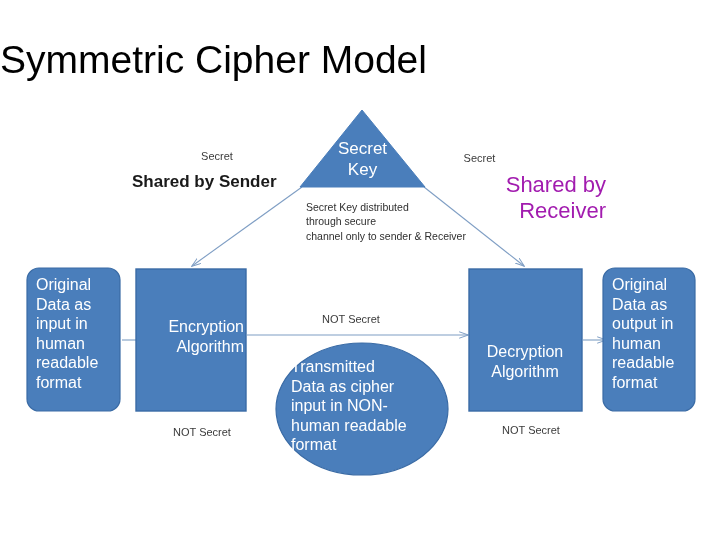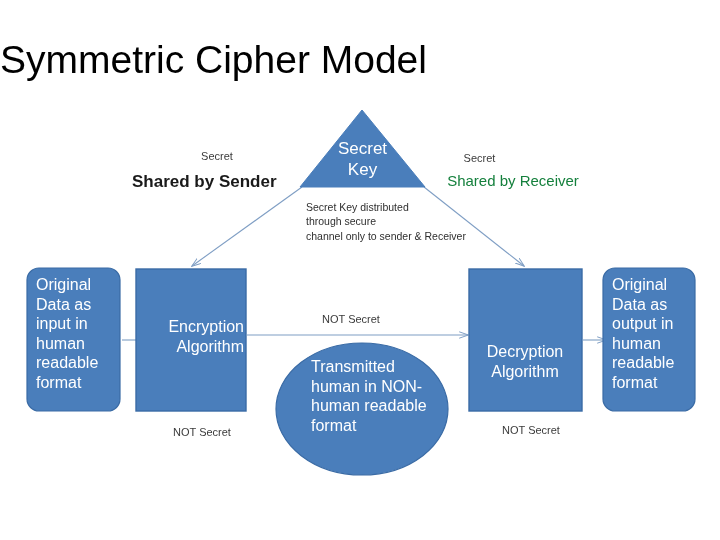--- a/index.html
+++ b/index.html
@@ -68,21 +68,20 @@
     width: 104px;
     text-align: right;
     font-size: 16px;
   }
   
   #cipher-ellipse-text {
     left: 291px;
     top: 357px;
     width: 124px;
     font-size: 16px;
-    margin-left: 20px;
   }
   
   #decryption-box-text {
     left: 472px;
     top: 317px;
     width: 106px;
     text-align: center;
     font-size: 16px;
     margin-top: 25px;
   }
@@ -116,23 +115,23 @@
     top: 152px;
     width: 95px;
     text-align: center;
     font-size: 11px;
     color: #3b3b3b;
   }
   #shared-receiver-label {
     left: 420px;
     top: 172px;
     width: 186px;
-    text-align: center;
-    font-size: 15px;
-    color: #15803d;
+    text-align: right;
+    font-size: 22px;
+    color: #a21caf;
   }
   #distribution-note {
     left: 306px;
     top: 200px;
     width: 200px;
     font-size: 10.5px;
     line-height: 1.38;
     color: #2f2f2f;
   }
   #not-secret-middle {
@@ -212,21 +211,22 @@
     <span class="nl-line">format</span>
   </div>
 
   <div class="node-label" id="encryption-box-text">
     <span class="nl-line">Encryption</span>
     <span class="nl-line">Algorithm</span>
   </div>
 
   <div class="node-label" id="cipher-ellipse-text">
     <span class="nl-line">Transmitted</span>
-    <span class="nl-line">human in NON-</span>
+    <span class="nl-line">Data as cipher</span>
+    <span class="nl-line">input in NON-</span>
     <span class="nl-line">human readable</span>
     <span class="nl-line">format</span>
   </div>
 
   <div class="node-label" id="decryption-box-text">
     <span class="nl-line">Decryption</span>
     <span class="nl-line">Algorithm</span>
   </div>
 
   <div class="node-label" id="output-box-text">

